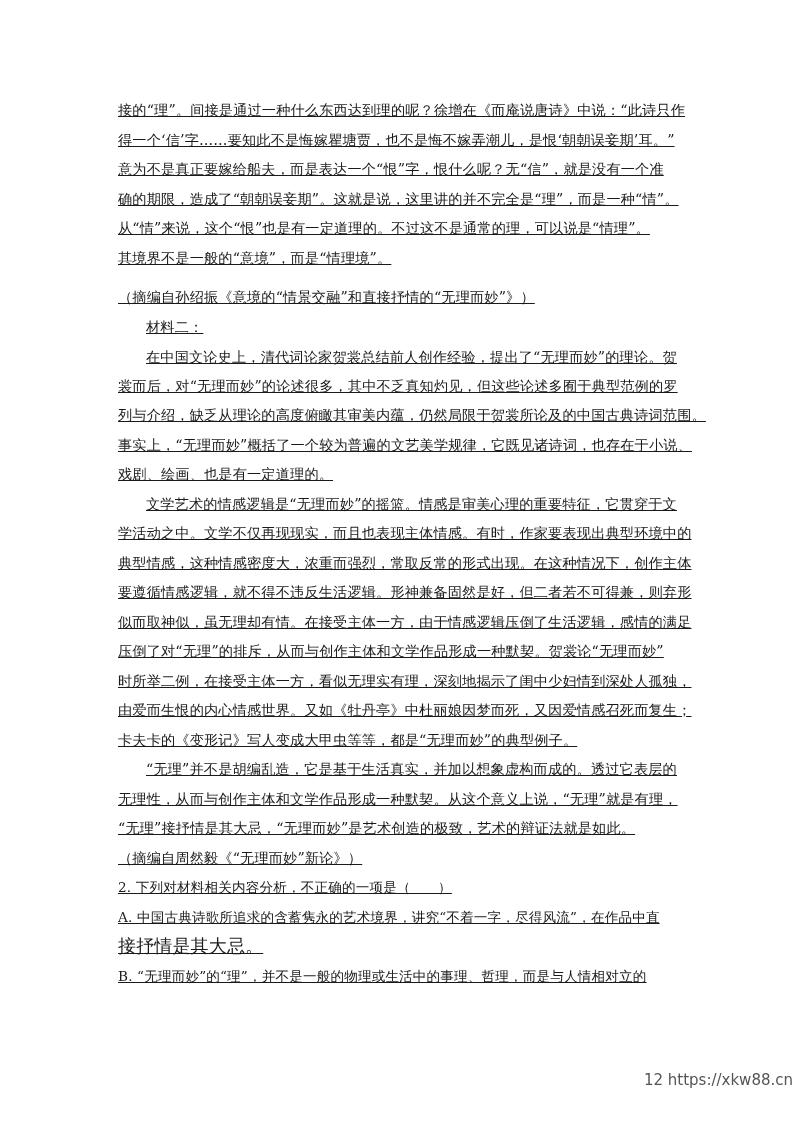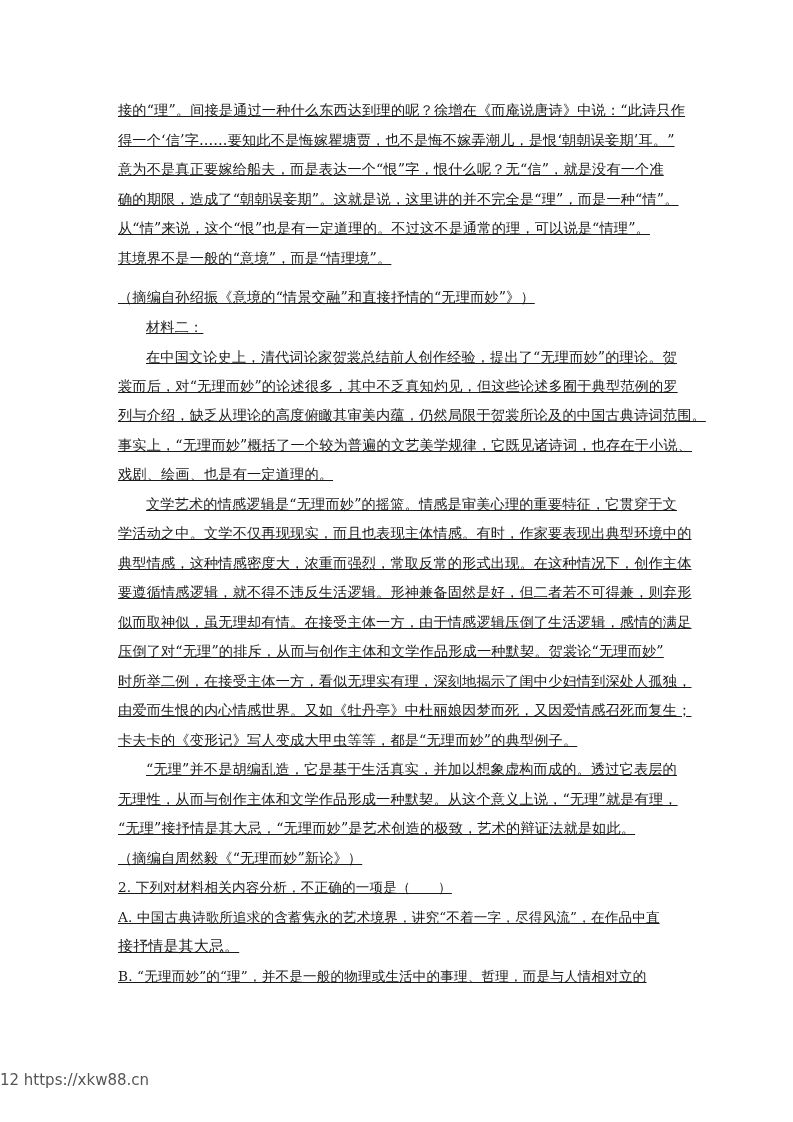--- a/index.html
+++ b/index.html
@@ -3,21 +3,21 @@
 <meta charset="utf-8">
 <style>
   html, body { margin: 0; padding: 0; background: #ffffff; }
   body { width: 793px; height: 1122px; position: relative; overflow: hidden;
          font-family: "DejaVu Serif", "Liberation Serif", serif; color: #1a1a1a; }
   .page { position: absolute; left: 118px; top: 0; width: 564px; }
   .line { position: absolute; left: 0; width: 564px; font-size: 14.2px; line-height: 20px;
           white-space: nowrap; letter-spacing: 0.15px; text-decoration: underline; }
   .indent { left: 28px; width: 536px; }
   .right { left: auto; right: 0; text-align: left; }
-  .footer { position: absolute; left: 0; width: 793px; top: 1071px; text-align: left;
+  .footer { position: absolute; left: 0; width: 793px; top: 1071px; text-align: right;
             font-family: "DejaVu Sans", "Liberation Sans", sans-serif; font-size: 15px;
             color: #555555; }
 </style>
 </head>
 <body>
 
 <div class="page">
 
   <div class="line" style="top:100px">接的“理”。间接是通过一种什么东西达到理的呢？徐增在《而庵说唐诗》中说：“此诗只作</div>
   <div class="line" style="top:130px">得一个‘信’字……要知此不是悔嫁瞿塘贾，也不是悔不嫁弄潮儿，是恨‘朝朝误妾期’耳。”</div>
@@ -46,17 +46,17 @@
   <div class="line" style="top:730px">卡夫卡的《变形记》写人变成大甲虫等等，都是“无理而妙”的典型例子。</div>
 
   <div class="line indent" style="top:759px">“无理”并不是胡编乱造，它是基于生活真实，并加以想象虚构而成的。透过它表层的</div>
   <div class="line" style="top:789px">无理性，从而与创作主体和文学作品形成一种默契。从这个意义上说，“无理”就是有理，</div>
   <div class="line" style="top:818px">“无理”接抒情是其大忌，“无理而妙”是艺术创造的极致，艺术的辩证法就是如此。</div>
 
   <div class="line right" style="top:848px">（摘编自周然毅《“无理而妙”新论》）</div>
 
   <div class="line" style="top:877px; font-size:13.6px">2. 下列对材料相关内容分析，不正确的一项是（　　）</div>
   <div class="line" style="top:907px; font-size:13.6px">A. 中国古典诗歌所追求的含蓄隽永的艺术境界，讲究“不着一字，尽得风流”，在作品中直</div>
-  <div class="line" style="top:936px; font-size:15px">接抒情是其大忌。</div>
+  <div class="line" style="top:936px; font-size:18px">接抒情是其大忌。</div>
   <div class="line" style="top:966px; font-size:13.6px">B. “无理而妙”的“理”，并不是一般的物理或生活中的事理、哲理，而是与人情相对立的</div>
 </div>
 
 <div class="footer">12 https://xkw88.cn</div>
 
 </body></html>

